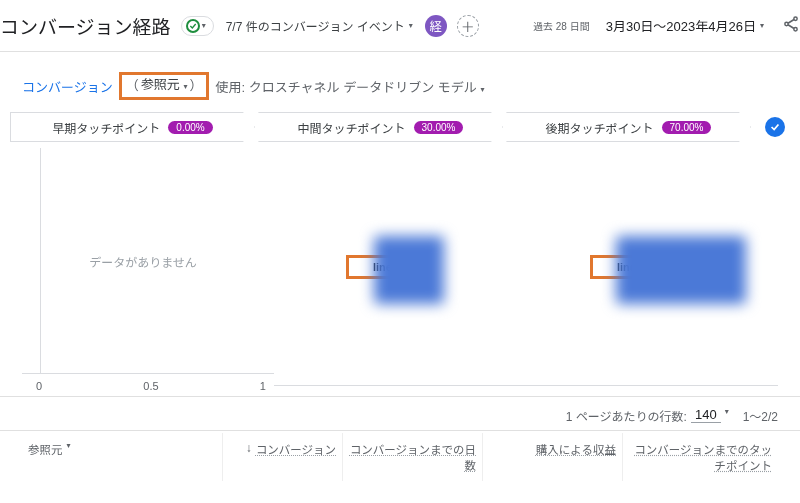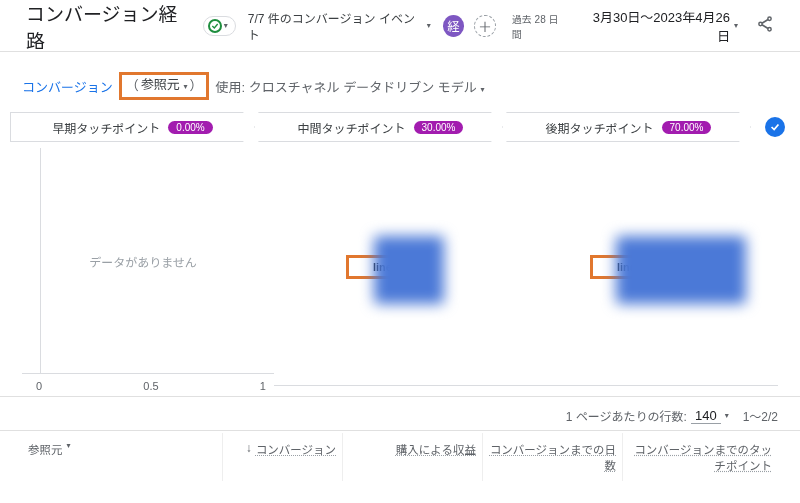--- a/index.html
+++ b/index.html
@@ -5,21 +5,21 @@
   * { box-sizing: border-box; margin: 0; padding: 0; }
   body {
     width: 800px; height: 503px;
     font-family: "Helvetica Neue", Arial, "Hiragino Kaku Gothic ProN", "Noto Sans JP", sans-serif;
     font-size: 12px; color: #3c4043; background: #fff; overflow: hidden;
   }
 
   
   .hdr {
     display: flex; align-items: center; height: 52px;
-    padding: 0 26px; border-bottom: 1px solid #e0e0e0;
+    padding: 0 0; border-bottom: 1px solid #e0e0e0;
     gap: 8px;
   }
   .title { font-size: 19px; font-weight: 400; color: #202124; margin-right: 2px; }
   .status-chip {
     display: inline-flex; align-items: center; gap: 2px;
     border-radius: 14px; padding: 2px 7px 2px 4px;
     border: 1px solid #dadce0; font-size: 11px; color: #5f6368;
   }
   .check-circle {
     width: 14px; height: 14px; border-radius: 50%;
@@ -119,21 +119,21 @@
     position: absolute; background: #4b79d7;
     filter: blur(7px); border-radius: 4px;
   }
 
   
   .tctrl {
     display: flex; justify-content: flex-end; align-items: center;
     padding: 10px 22px 6px 22px; font-size: 12px; color: #5f6368; gap: 14px;
     border-top: 1px solid #e0e0e0; margin-top: 4px;
   }
-  .rows-sel { display: inline-flex; align-items: center; gap: 4px; }
+  .rows-sel { display: inline-flex; align-items: flex-start; gap: 4px; }
   .rows-val { color: #202124; font-size: 13px; border-bottom: 1px solid #9aa0a6; padding: 0 4px; }
 
   
   .thead {
     display: flex; align-items: stretch; padding: 2px 22px 0 22px;
     border-top: 1px solid #e0e0e0;
   }
   .th {
     font-size: 11.5px; color: #5f6368; padding: 8px 6px 8px 6px;
     display: flex; align-items: flex-start; justify-content: flex-end;
@@ -277,22 +277,22 @@
 
 <div class="thead">
   <div class="th th0">
     <span>参照元</span>
     <span class="caret">▾</span>
   </div>
   <div class="th th1">
     <span class="sort-arrow">↓</span>
     <span class="ul">コンバージョン</span>
   </div>
+  <div class="th th3">
+    <span class="ul">コンバージョンまでの日数</span>
+  </div>
   <div class="th th2">
     <span class="ul">購入による収益</span>
   </div>
-  <div class="th th3">
-    <span class="ul">コンバージョンまでの日数</span>
-  </div>
   <div class="th th4">
     <span class="ul">コンバージョンまでのタッチポイント</span>
   </div>
 </div>
 
 </body></html>

